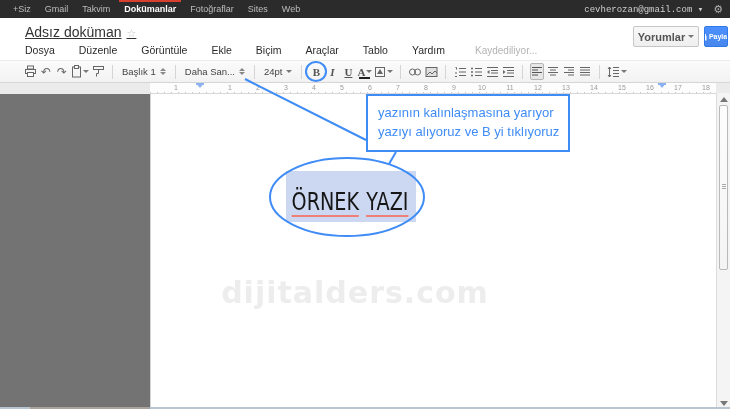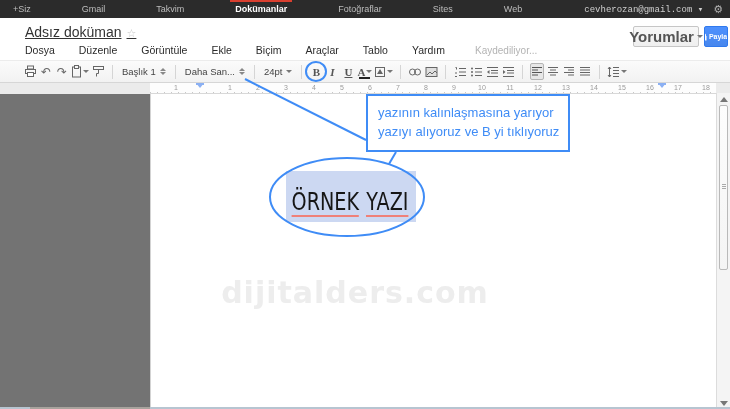--- a/index.html
+++ b/index.html
@@ -2,37 +2,37 @@
 <html><head>
 <meta charset="utf-8">
 <style>
   html,body{margin:0;padding:0;background:#fff;}
   #screen{position:relative;width:730px;height:409px;overflow:hidden;
           font-family:"Liberation Sans","DejaVu Sans",sans-serif;background:#fff;}
 
   
   .topbar{position:absolute;left:0;top:0;width:730px;height:18px;background:#2b2b2b;
           display:flex;align-items:center;font-size:9px;color:#bdbdbd;z-index:30;}
-  .topbar-links{display:flex;align-items:center;height:18px;margin-left:6px;gap:37px;}
+  .topbar-links{display:flex;align-items:center;height:18px;margin-left:6px;}
   .topbar-links span{padding:0 7px;line-height:18px;position:relative;cursor:pointer;white-space:nowrap;}
   .topbar-links span.active{color:#fff;font-weight:bold;}
   .topbar-links span.active::before{content:"";position:absolute;left:2px;right:2px;top:0;height:2px;background:#d93f2f;}
   .topbar-spacer{flex:1;}
   .topbar-account{color:#cfcfcf;margin-right:10px;white-space:nowrap;font-family:Liberation Mono, monospace;}
   .topbar-gear{color:#b0b0b0;font-size:11px;margin-right:7px;cursor:pointer;}
 
   
   .header{position:absolute;left:0;top:18px;width:730px;height:42px;background:#fff;z-index:25;}
   .doc-title{position:absolute;left:25px;top:6px;font-size:14px;color:#333;text-decoration:underline;}
   .doc-star{color:#c9c9c9;font-size:11px;margin-left:5px;cursor:pointer;}
   .menubar{position:absolute;left:25px;top:26px;display:flex;gap:24px;font-size:10.5px;color:#2b2b2b;align-items:center;}
   .menubar .menu-item{cursor:pointer;white-space:nowrap;}
   .saving{font-size:10px;color:#b3b3b3;margin-left:6px;white-space:nowrap;}
   .btn-comments{position:absolute;left:633px;top:8px;width:66px;height:21px;border:1px solid #c6c6c6;border-radius:2px;
-    background:linear-gradient(#f8f8f8,#efefef);font-size:15px;font-weight:bold;color:#555;
+    background:linear-gradient(#f8f8f8,#efefef);font-size:11px;font-weight:bold;color:#555;
     display:flex;align-items:center;justify-content:center;gap:3px;cursor:pointer;box-sizing:border-box;}
   .btn-share{position:absolute;left:704px;top:8px;width:24px;height:21px;border:1px solid #3079ed;border-radius:2px;
     background:linear-gradient(#4d90fe,#4787ed);font-size:7px;font-weight:bold;color:#fff;
     display:flex;align-items:center;justify-content:center;gap:2px;cursor:pointer;box-sizing:border-box;overflow:hidden;}
   .caret{width:0;height:0;border-left:3px solid transparent;border-right:3px solid transparent;border-top:3px solid #777;display:inline-block;}
   .btn-share .lock{flex:0 0 auto;}
 
   
   .toolbar{position:absolute;left:0;top:60px;width:730px;height:23px;box-sizing:border-box;
     border-top:1px solid #ececec;border-bottom:1px solid #d6d6d6;background:linear-gradient(#fbfbfb,#f2f2f2);

